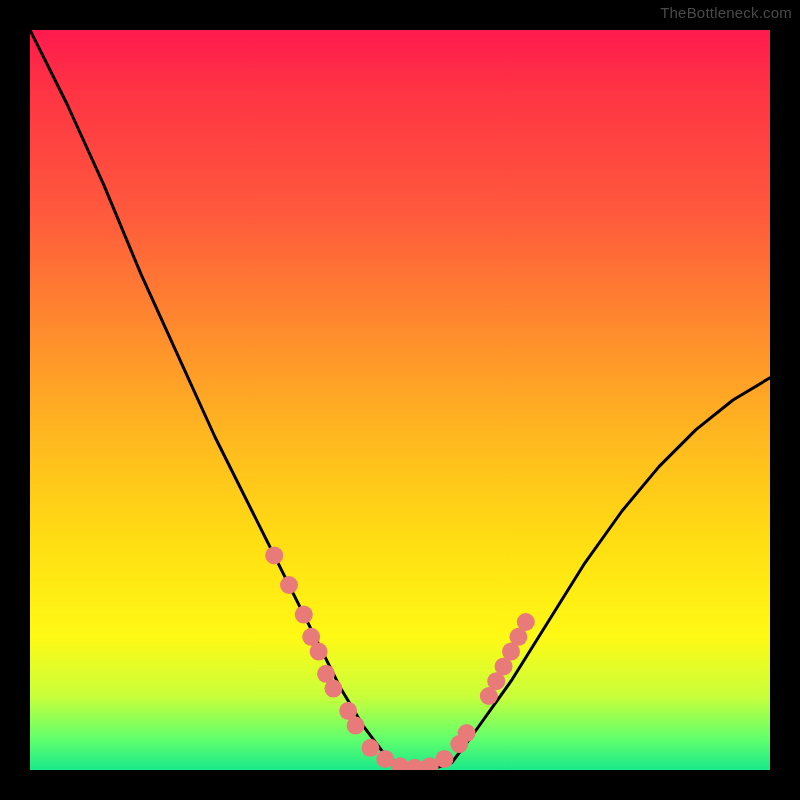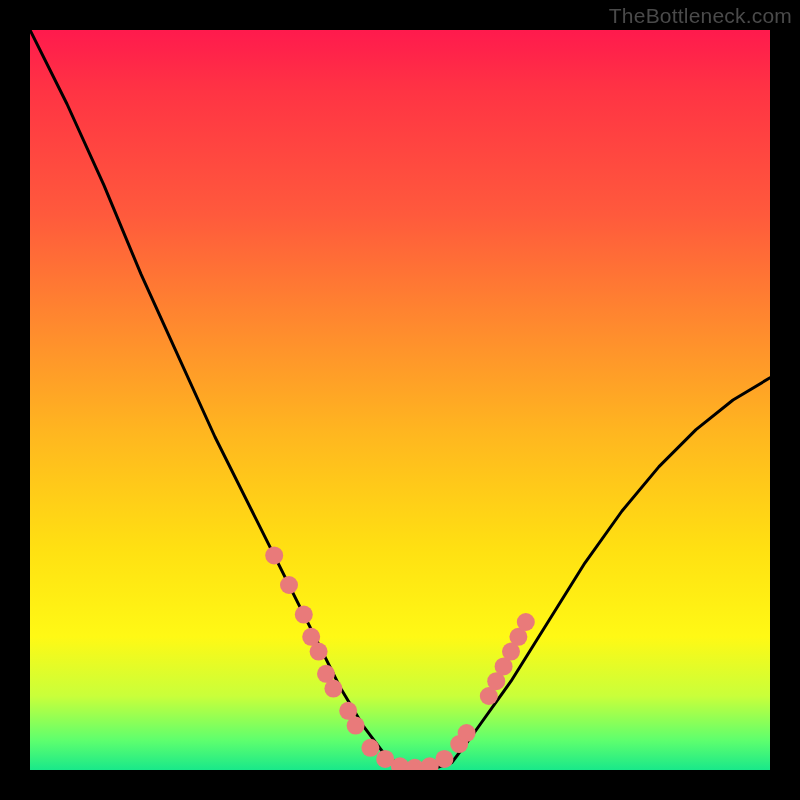--- a/index.html
+++ b/index.html
@@ -35,21 +35,21 @@
       #c9ff3a 90%,
       #5eff6e 96%,
       #19e88a 100%
     );
   }
   .attribution {
     position: absolute;
     top: 4px;
     right: 8px;
     color: #4a4a4a;
-    font-size: 21px;
+    font-size: 15px;
     font-weight: 500;
     letter-spacing: 0.2px;
   }
   svg.curve {
     position: absolute;
     left: 0; top: 0;
     width: 740px; height: 740px;
   }
 </style>
 </head>

